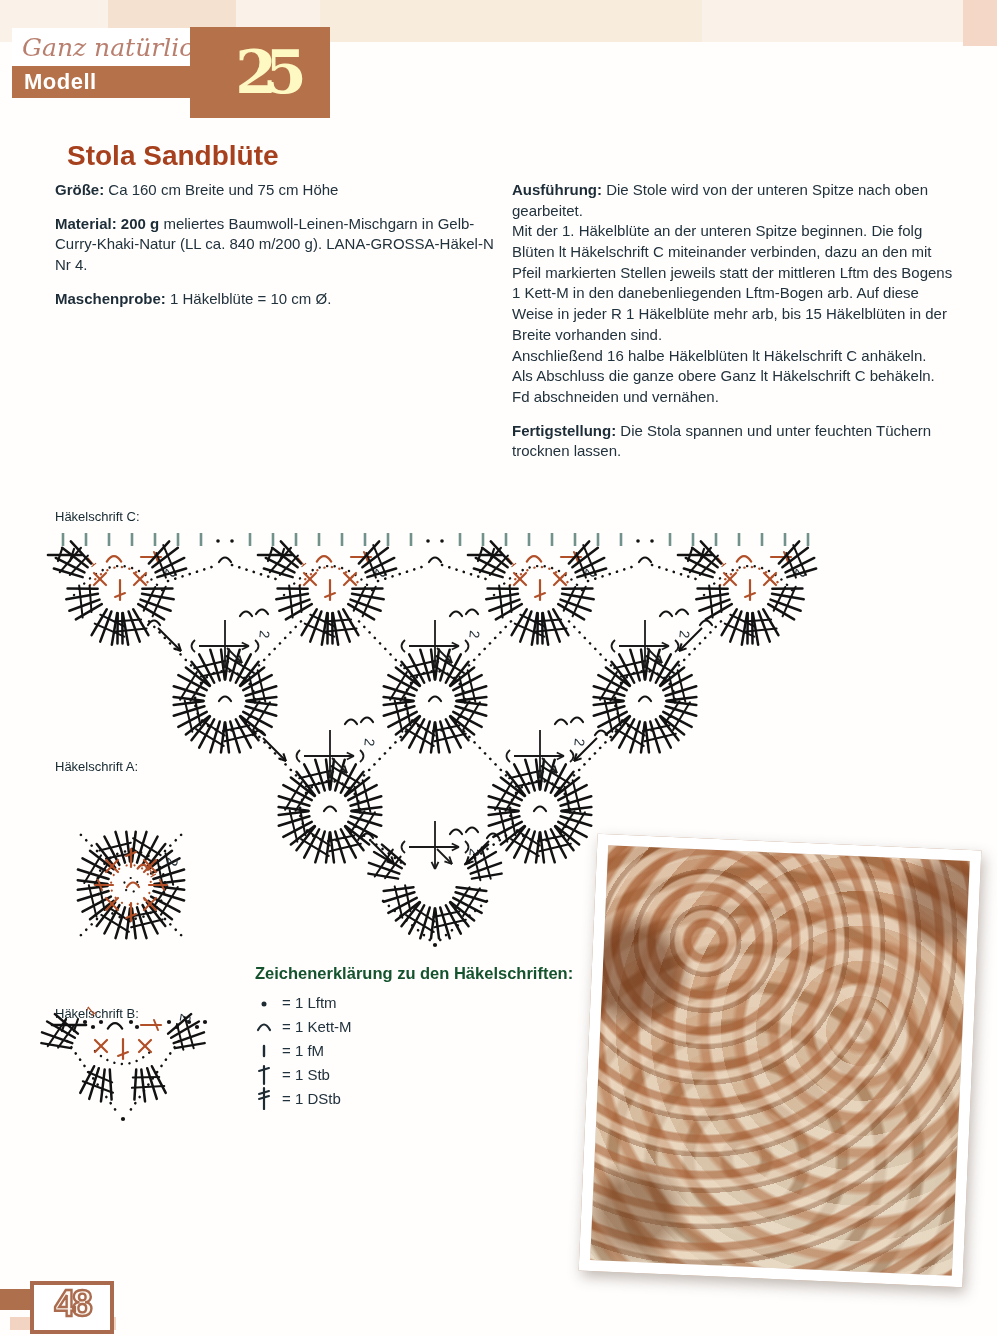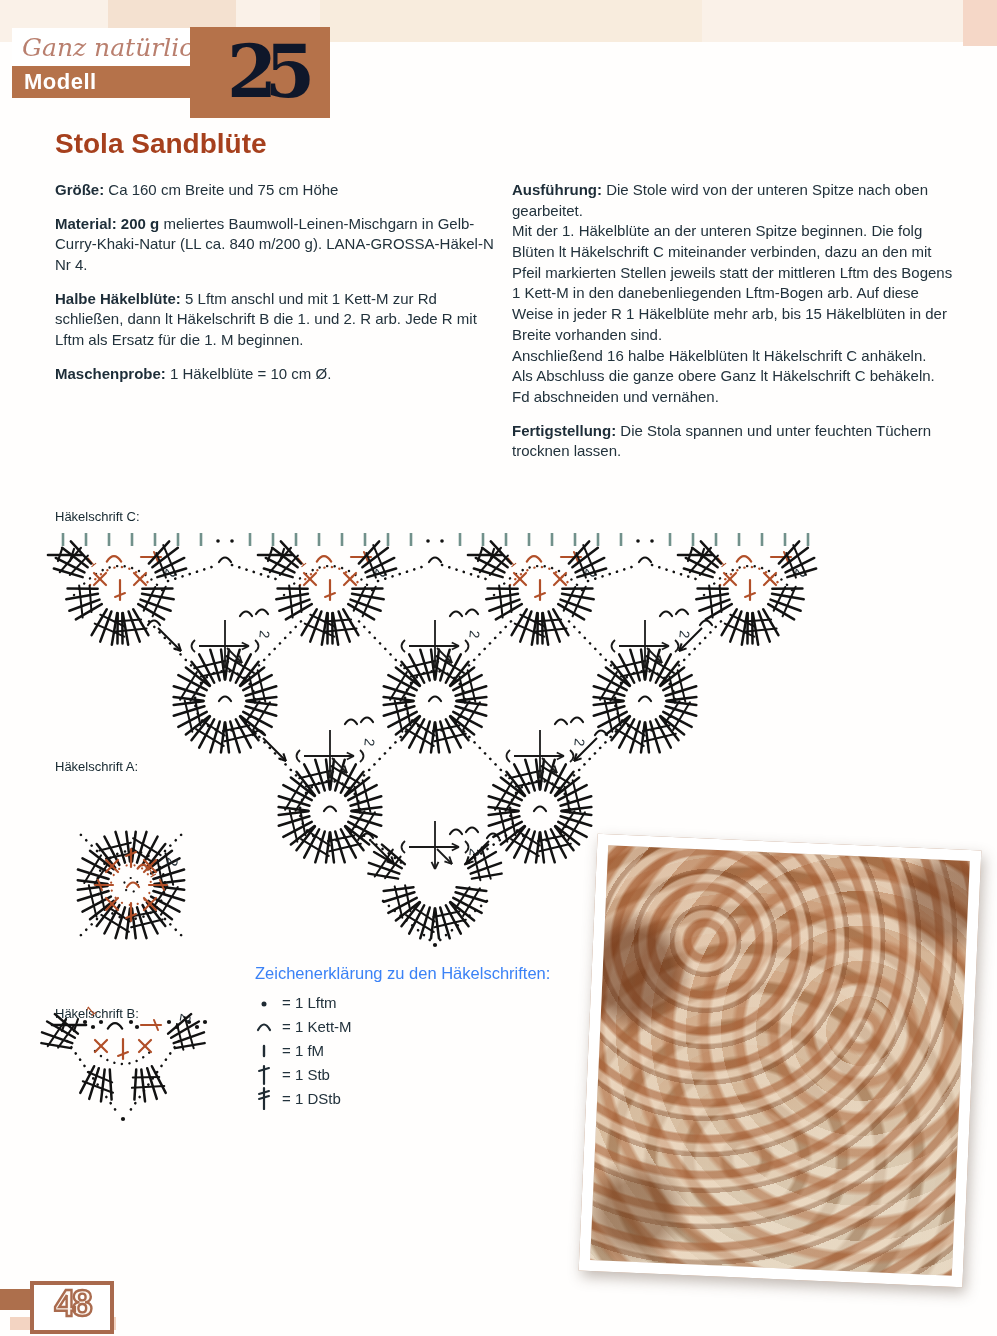--- a/index.html
+++ b/index.html
@@ -11,43 +11,43 @@
   .band-p1{left:108px;top:0;width:128px;height:57px;background:#f4e1d0;}
   .band-p2{left:320px;top:0;width:382px;height:42px;background:#f8ecdd;}
   .band-p3{left:963px;top:0;width:34px;height:46px;background:#f5d7c7;}
   
   .series-box{left:12px;top:28px;width:186px;height:38px;background:#ffffff;display:flex;align-items:center;}
   .series-label{font-family:"DejaVu Serif",serif;font-style:italic;font-size:25px;color:#b97f6e;padding-left:10px;white-space:nowrap;}
   .modell-bar{left:12px;top:66px;width:178px;height:32px;background:#b5724a;display:flex;align-items:center;}
   .modell-label{color:#ffffff;font-weight:bold;font-size:22px;padding-left:12px;letter-spacing:.5px;}
   .model-square{left:190px;top:27px;width:140px;height:91px;background:#b5724a;overflow:visible;}
   .model-number{position:absolute;left:0;top:-14px;width:150px;text-align:center;
-        font-family:"DejaVu Serif",serif;font-weight:bold;font-size:72px;line-height:118px;
-        color:#0f172a;letter-spacing:-12px;}
+        font-family:"DejaVu Serif",serif;font-weight:bold;font-size:60px;line-height:118px;
+        color:#fef9c3;letter-spacing:-12px;}
   
   .page-title{left:55px;top:128px;font-size:28px;font-weight:bold;color:#a6401d;}
   .col{font-size:15px;line-height:1.38;}
   .col-left{left:55px;top:180px;width:444px;}
   .col-right{left:512px;top:180px;width:442px;}
   .col p{margin:0 0 13px 0;}
   .col b{color:#1d2d38;}
   .blockline{display:block;}
   .gap-after{margin-bottom:13px;}
   
   .chart-label{font-size:13px;font-weight:normal;color:#14262e;}
   .lbl-c{left:55px;top:509px;}
   .lbl-a{left:55px;top:759px;}
   .lbl-b{left:55px;top:1006px;}
   svg.chart{position:absolute;overflow:visible;}
   #chartC{left:45px;top:529px;}
   #chartA{left:28px;top:773px;}
   #chartB{left:35px;top:1001px;}
   
   .legend{left:255px;top:964px;width:340px;}
-  .legend-title{font-size:16.5px;font-weight:normal;color:#3b82f6;margin-bottom:7px;}
+  .legend-title{font-size:16.5px;font-weight:bold;color:#14532d;margin-bottom:7px;}
   .legend-row{display:flex;align-items:center;height:24px;font-size:15px;color:#22323c;}
   .legend-sym{width:22px;height:24px;margin-right:5px;flex:none;}
   
   .photo{left:588px;top:842px;width:362px;height:415px;border:11px solid #fff;
      transform:rotate(2.5deg);box-shadow:3px 6px 14px rgba(80,60,45,.35);
      background-color:#b08263;
      background-image:
        radial-gradient(circle at 8% 30%, rgba(96,44,16,.55) 0 38px, rgba(96,44,16,0) 62px),
        radial-gradient(circle at 94% 10%, rgba(100,48,20,.45) 0 30px, rgba(100,48,20,0) 55px),
        radial-gradient(circle at 12% 88%, rgba(110,62,30,.5) 0 30px, rgba(110,62,30,0) 55px),
@@ -76,26 +76,25 @@
   <div class="abs series-box">
     <span class="series-label">Ganz natürlich</span>
   </div>
   <div class="abs modell-bar">
     <span class="modell-label">Modell</span>
   </div>
   <div class="abs model-square">
     <div class="model-number">25</div>
   </div>
 
-  <h1 class="abs page-title" style="margin:0">Stola Sandblüte</h1>
+  <h1 class="abs page-title" style="margin:12px">Stola Sandblüte</h1>
 
   <div class="abs col col-left">
     <p><b>Größe:</b> <span>Ca 160 cm Breite und 75 cm Höhe</span></p>
     <p><b>Material: 200 g</b> <span>meliertes Baumwoll-Leinen-Mischgarn in Gelb-Curry-Khaki-Natur (LL ca. 840 m/200 g). LANA-GROSSA-Häkel-N Nr 4.</span></p>
-    <p><b>Halbe Häkelblüte:</b> <span>5 Lftm anschl und mit 1 Kett-M zur Rd schließen, dann lt Häkelschrift B die 1. und 2. R arb. Jede R mit Lftm als Ersatz für die 1. M beginnen.</span></p>
     <p><b>Maschenprobe:</b> <span>1 Häkelblüte = 10 cm Ø.</span></p>
   </div>
 
   <div class="abs col col-right">
     <div class="gap-after" style="margin-bottom:0">
       <b>Ausführung:</b>
       <span>Die Stole wird von der unteren Spitze nach oben gearbeitet.</span>
       <span class="blockline">Mit der 1. Häkelblüte an der unteren Spitze beginnen. Die folg Blüten lt Häkelschrift C miteinander verbinden, dazu an den mit Pfeil markierten Stellen jeweils statt der mittleren Lftm des Bogens 1 Kett-M in den danebenliegenden Lftm-Bogen arb. Auf diese Weise in jeder R 1 Häkelblüte mehr arb, bis 15 Häkelblüten in der Breite vorhanden sind.</span>
       <span class="blockline">Anschließend 16 halbe Häkelblüten lt Häkelschrift C anhäkeln.</span>
       <span class="blockline">Als Abschluss die ganze obere Ganz lt Häkelschrift C behäkeln.</span>

